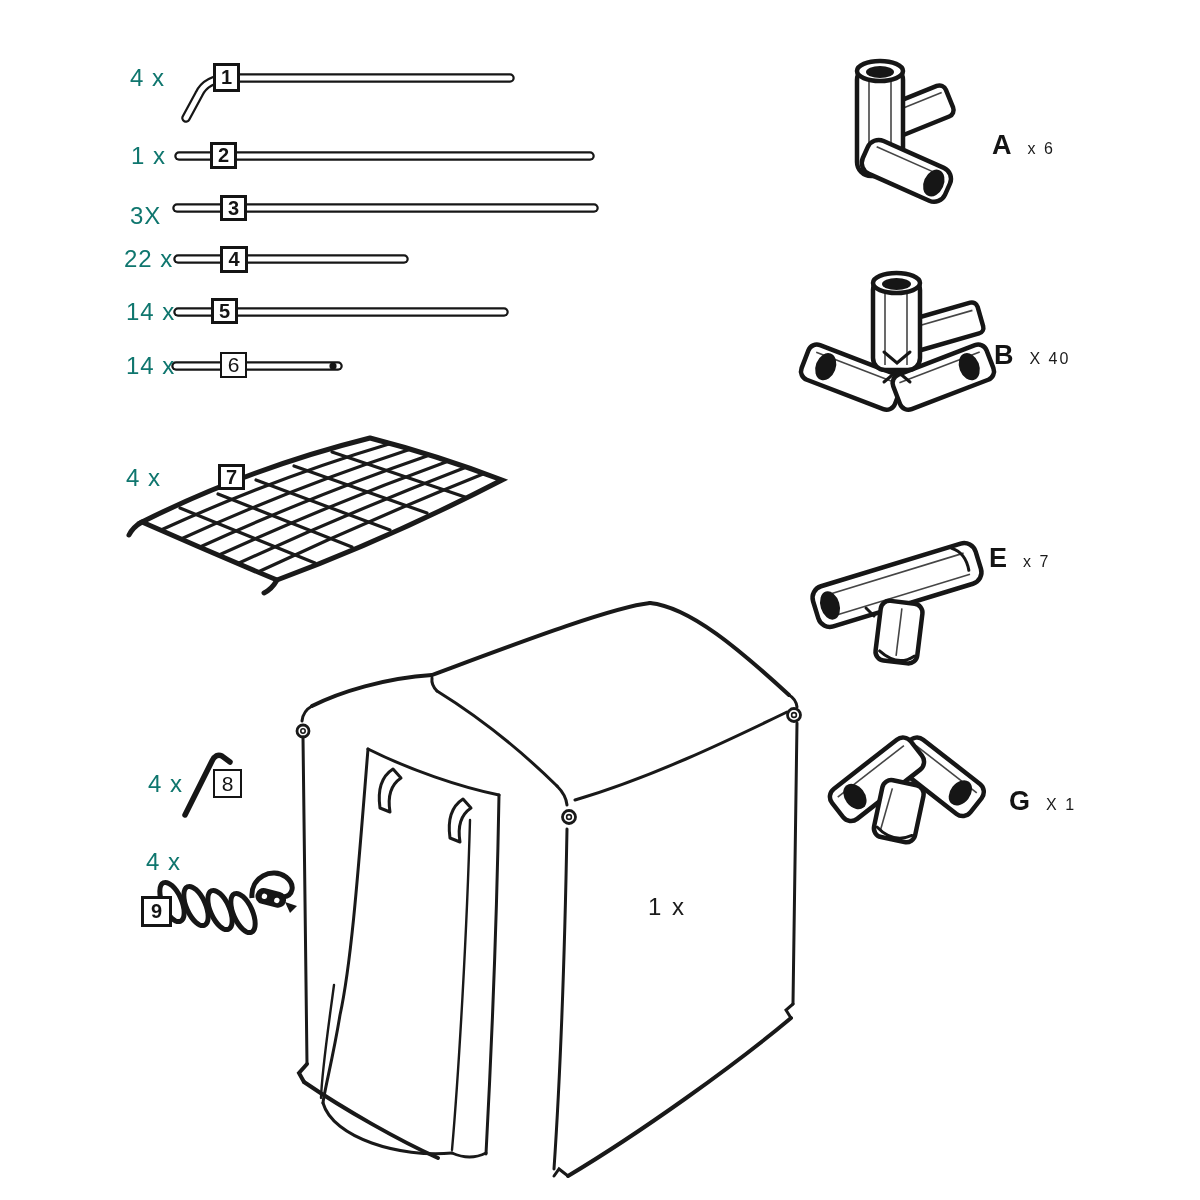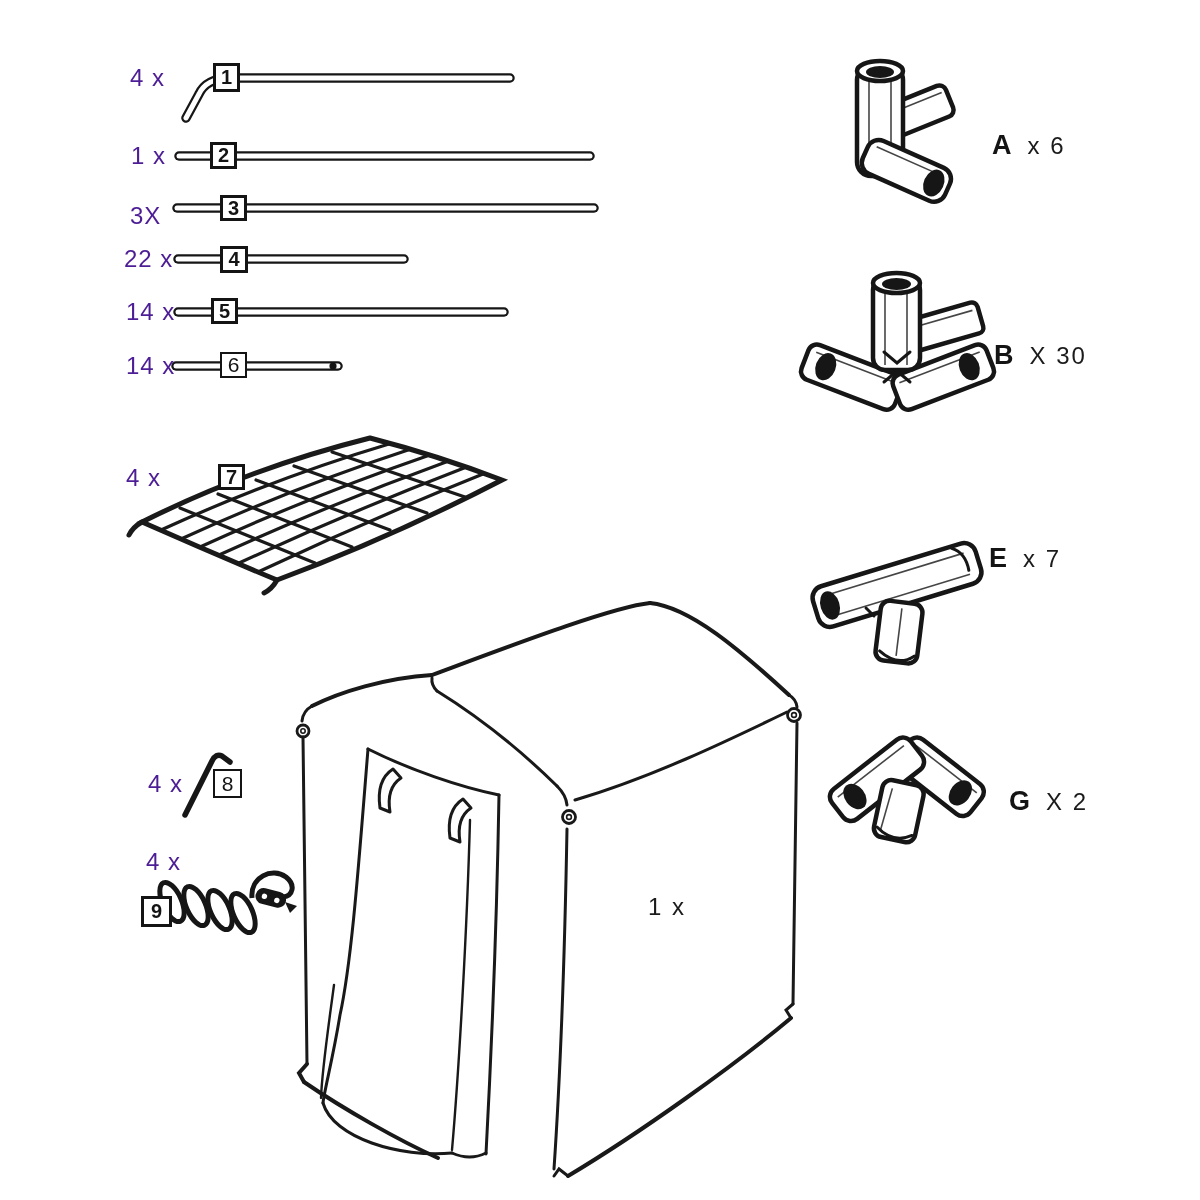--- a/index.html
+++ b/index.html
@@ -1,26 +1,26 @@
 <!DOCTYPE html>
 <html><head>
 <meta charset="utf-8">
 <style>
   html,body{margin:0;padding:0;background:#fff;}
   #sheet{position:relative;width:1200px;height:1200px;background:#ffffff;overflow:hidden;
          font-family:"Liberation Sans",sans-serif;}
   #art{position:absolute;left:0;top:0;}
-  .qty{position:absolute;font-size:24px;line-height:1;color:#4c1d95;letter-spacing:1px;white-space:nowrap;}
+  .qty{position:absolute;font-size:24px;line-height:1;color:#0f766e;letter-spacing:1px;white-space:nowrap;}
   .pbox{position:absolute;box-sizing:border-box;background:#fff;border:3px solid #141414;
         display:flex;align-items:center;justify-content:center;
         font-size:20px;font-weight:bold;color:#141414;}
   .pbox.light{border-width:2px;font-weight:normal;font-size:21px;}
   .connlabel{position:absolute;display:flex;align-items:baseline;gap:16px;white-space:nowrap;}
   .connlabel .letter{font-size:27px;font-weight:bold;color:#141414;}
-  .connlabel .cqty{font-size:24px;color:#1b1b1b;letter-spacing:2px;}
+  .connlabel .cqty{font-size:16px;color:#1b1b1b;letter-spacing:2px;}
   .coverqty{position:absolute;font-size:24px;color:#1b1b1b;letter-spacing:2px;}
   
   .tubeO{fill:none;stroke:#161616;stroke-width:9.5;stroke-linecap:round;stroke-linejoin:round;}
   .tubeI{fill:none;stroke:#ffffff;stroke-width:5;stroke-linecap:round;stroke-linejoin:round;}
   .wire{fill:none;stroke:#1a1a1a;stroke-linecap:round;}
   .body{fill:#ffffff;stroke:#161616;stroke-width:4.5;stroke-linejoin:round;}
   .facet{fill:none;stroke:#161616;stroke-width:1.6;opacity:.8;}
   .line2{fill:none;stroke:#161616;stroke-width:3;stroke-linecap:round;}
   .tent3{fill:none;stroke:#191919;stroke-width:3;stroke-linecap:round;}
   .tent4{fill:none;stroke:#191919;stroke-width:4;stroke-linecap:round;}
@@ -237,26 +237,26 @@
   <div class="pbox" style="left:218px;top:464px;width:27px;height:26px;">7</div>
   <div class="pbox light" style="left:213px;top:769px;width:29px;height:29px;">8</div>
   <div class="pbox" style="left:141px;top:896px;width:31px;height:31px;">9</div>
 
   <div class="connlabel" style="left:992px;top:130px;">
     <span class="letter">A</span>
     <span class="cqty">x 6</span>
   </div>
   <div class="connlabel" style="left:994px;top:340px;">
     <span class="letter">B</span>
-    <span class="cqty">X 30</span>
+    <span class="cqty">X 40</span>
   </div>
   <div class="connlabel" style="left:989px;top:543px;">
     <span class="letter">E</span>
     <span class="cqty">x 7</span>
   </div>
   <div class="connlabel" style="left:1009px;top:786px;">
     <span class="letter">G</span>
-    <span class="cqty">X 2</span>
+    <span class="cqty">X 1</span>
   </div>
 
   <div class="coverqty" style="left:648px;top:893px;">1 x</div>
 
 </div>
 
 </body></html>

